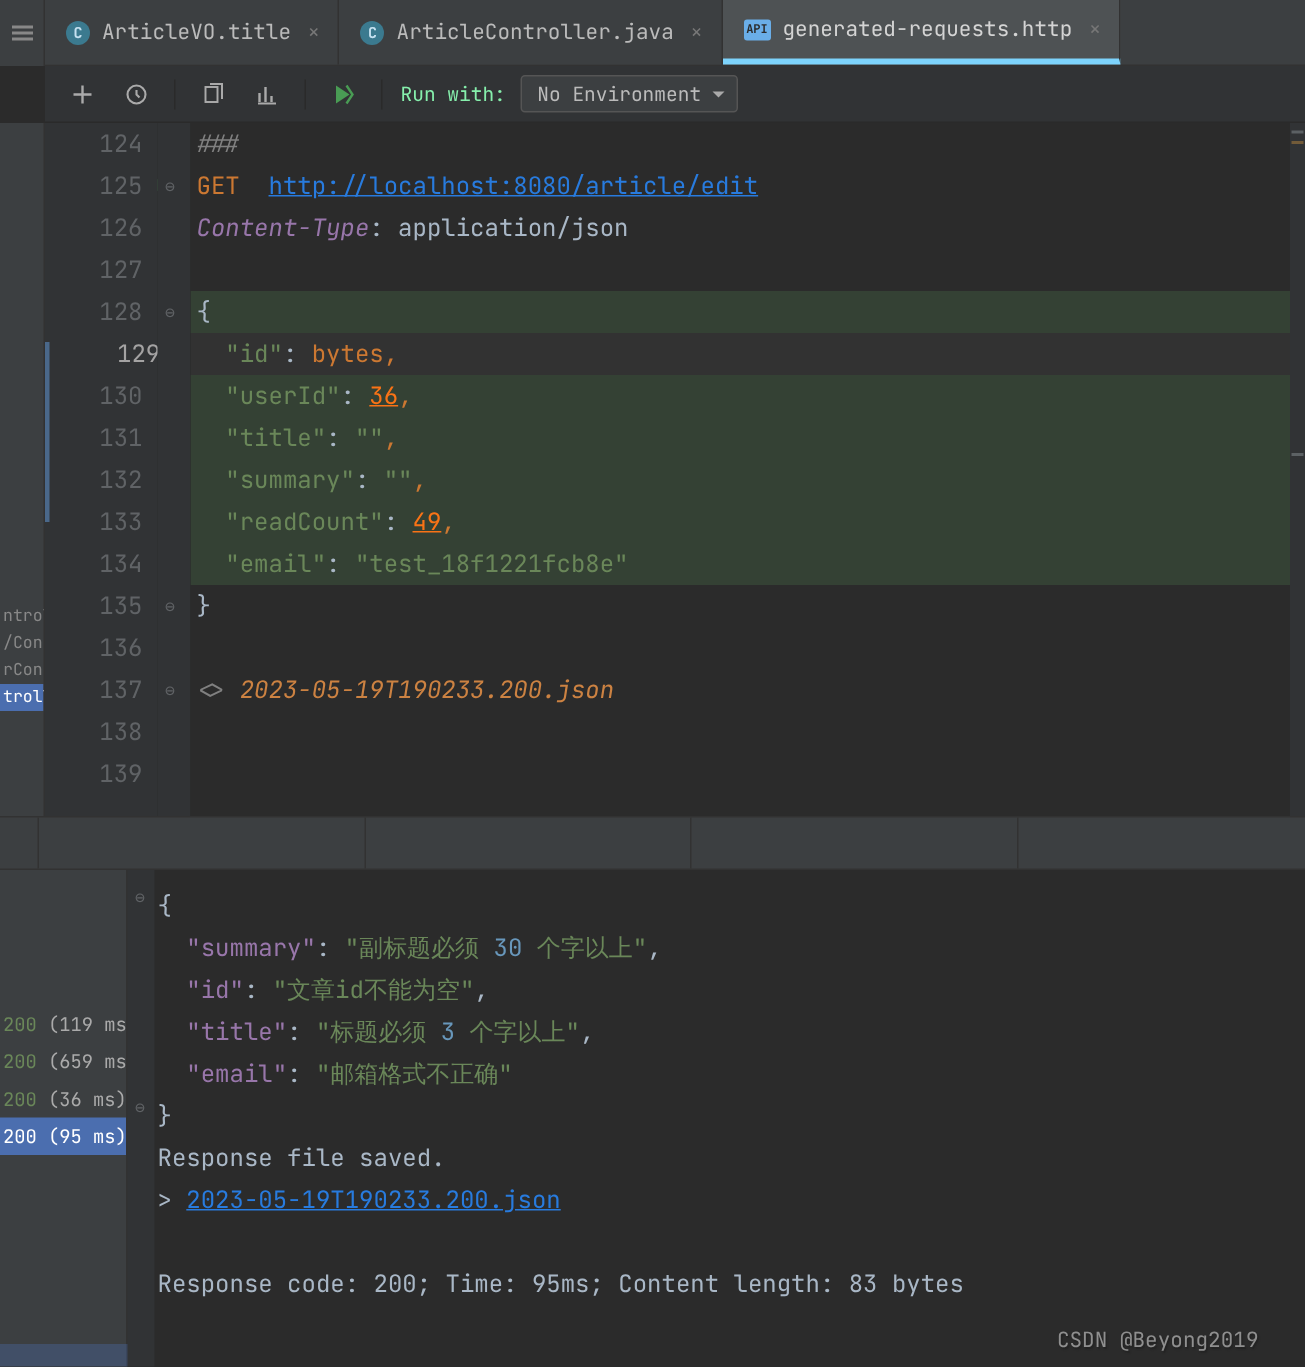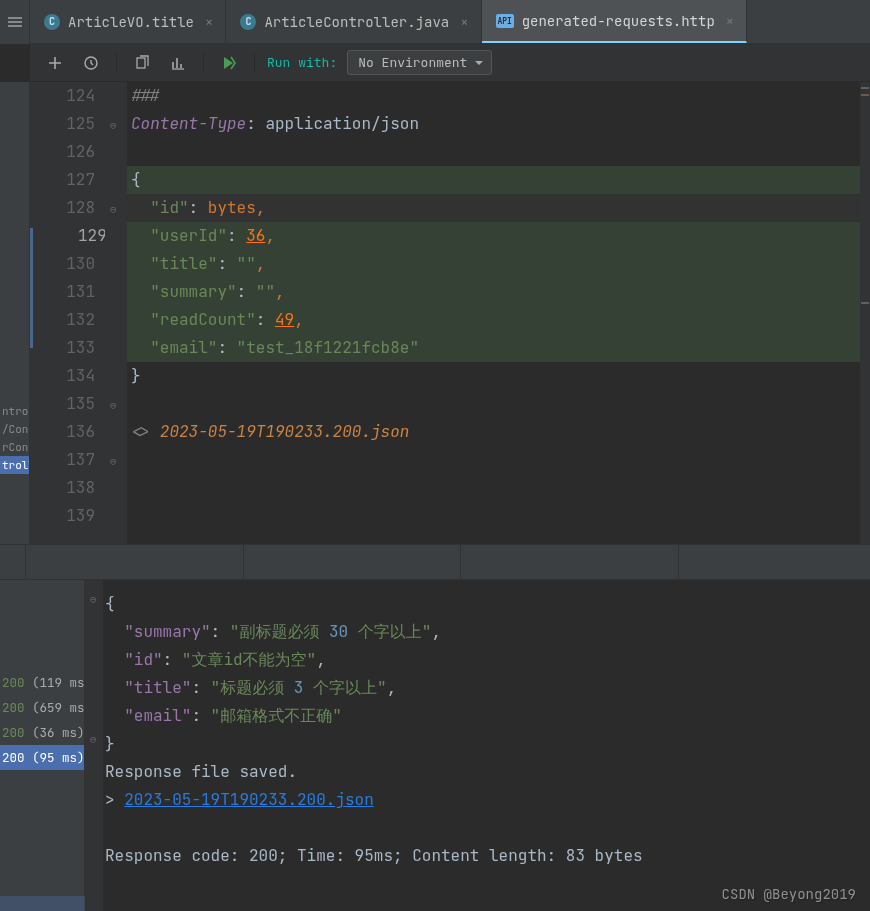--- a/index.html
+++ b/index.html
@@ -30,38 +30,38 @@
       border-bottom: 1px solid #323232;
     }
     .tab {
       display: flex; align-items: center; gap: 8px;
       padding: 0 12px 0 14px;
       border-right: 1px solid #323232;
       color: #bbbbbb;
       background: #3c3f41;
       font-size: 14px;
     }
-    .tab.active { background: #4e5254; color: #d4d4d4; border-bottom: 2px solid #7dd3fc; }
+    .tab.active { background: #4e5254; color: #d4d4d4; border-bottom: 4px solid #7dd3fc; }
     .tab .close { color: #777; font-size: 14px; margin-left: 3px; }
     .java-icon { width: 16px; height: 16px; border-radius: 50%; background: #3b7a8f; display:inline-flex; align-items:center; justify-content:center; color:#c5e1f0; font-size:10px; font-weight:bold;}
     .http-icon { width: 18px; height: 14px; background: #6aaee8; border-radius:2px; display:inline-flex; align-items:center; justify-content:center; color:#2b2b2b; font-size:8px; font-weight:bold; position:relative;}
     
     .toolbar {
       position: absolute;
       left: 30px; right: 0; top: 44px; height: 38px;
       background: #313335;
       display: flex; align-items: center; gap: 10px;
       padding: 0 12px;
       border-bottom: 1px solid #2a2a2a;
     }
     .tb-btn { color: #aaa; padding: 3px 5px; display:flex; align-items:center; justify-content:center; cursor:pointer; }
     .tb-btn svg { width: 16px; height: 16px; }
     .tb-sep { width: 1px; height: 20px; background: #2a2a2a; margin: 0 2px; }
     .run-icon { color: #499c54; }
-    .run-label { color: #14b8a6; font-size: 13px; }
+    .run-label { color: #86efac; font-size: 13px; }
     .env-select {
       background: #3c3f41; border: 1px solid #555; border-radius: 3px;
       padding: 3px 24px 3px 10px; color: #bbb; font-size: 13px;
       position: relative;
     }
     .env-select::after { content:""; position:absolute; right:8px; top:50%; border:4px solid transparent; border-top-color:#aaa; transform:translateY(-25%);}
     
     .editor {
       position: absolute;
       left: 0; right: 0; top: 82px; height: 462px;
@@ -125,21 +125,21 @@
     .response-gutter { width: 18px; background:#313335; position:relative;}
     .response-body {
       flex:1; padding: 10px 0 0 2px; font-size: 16px; line-height: 28px; white-space: pre; overflow:hidden;
     }
     .resp-str { color: #6a8759; }
     .resp-key { color: #9876aa; }
     .resp-num { color: #6897bb; }
     .resp-text { color: #a9b7c6; }
     .resp-link { color: #287bde; text-decoration: underline; }
     .watermark {
-      position: absolute; right: 14px; bottom: 8px;
+      position: absolute; right: 31px; bottom: 8px;
       color: #8f8f8f; font-size: 14px; text-shadow: 1px 1px 1px #222;
     }
     .scroll-mark {
       position:absolute; right:0; top:82px; width:10px; height:462px; background:#313335;
     }
     .scroll-mark .m { position:absolute; right:1px; width:8px; height:2px; background:#5c6164;}
     .scroll-mark .m.err { background:#725b39;}
     .scroll-indicator { position:absolute; left:0; top:896px; width:85px; height:15px; background:#4b6eaf; opacity:.35; }
     .left-strip-sel { background:#4b6eaf; color:#fff; }
   </style>
@@ -234,20 +234,21 @@
     <div class="code-line">139</div>
   </div>
   <div class="gutter-extra">
     <div class="fold" style="top:36px">⊖</div>
     <div class="fold" style="top:120px">⊖</div>
     <div class="fold" style="top:316px">⊖</div>
     <div class="fold" style="top:372px">⊖</div>
   </div>
   <div class="code-area">
     <div class="code-line"><span class="c-comment">###</span></div>
+    <div class="code-line"><span class="c-method">GET</span>  <span class="c-url">http://localhost:8080/article/edit</span></div>
     <div class="code-line"><span class="c-header">Content-Type</span><span class="c-colon">: </span><span class="c-text">application/json</span></div>
     <div class="code-line"></div>
     <div class="code-line highlighted-block"><span class="c-text">{</span></div>
     <div class="code-line current-line">  <span class="c-str">"id"</span><span class="c-colon">: </span><span class="c-kw">bytes</span><span class="c-kw">,</span></div>
     <div class="code-line highlighted-block">  <span class="c-str">"userId"</span><span class="c-colon">: </span><span class="c-num">36</span><span class="c-kw">,</span></div>
     <div class="code-line highlighted-block">  <span class="c-str">"title"</span><span class="c-colon">: </span><span class="c-str">""</span><span class="c-kw">,</span></div>
     <div class="code-line highlighted-block">  <span class="c-str">"summary"</span><span class="c-colon">: </span><span class="c-str">""</span><span class="c-kw">,</span></div>
     <div class="code-line highlighted-block">  <span class="c-str">"readCount"</span><span class="c-colon">: </span><span class="c-num">49</span><span class="c-kw">,</span></div>
     <div class="code-line highlighted-block">  <span class="c-str">"email"</span><span class="c-colon">: </span><span class="c-str">"test_18f1221fcb8e"</span></div>
     <div class="code-line"><span class="c-text">}</span></div>

